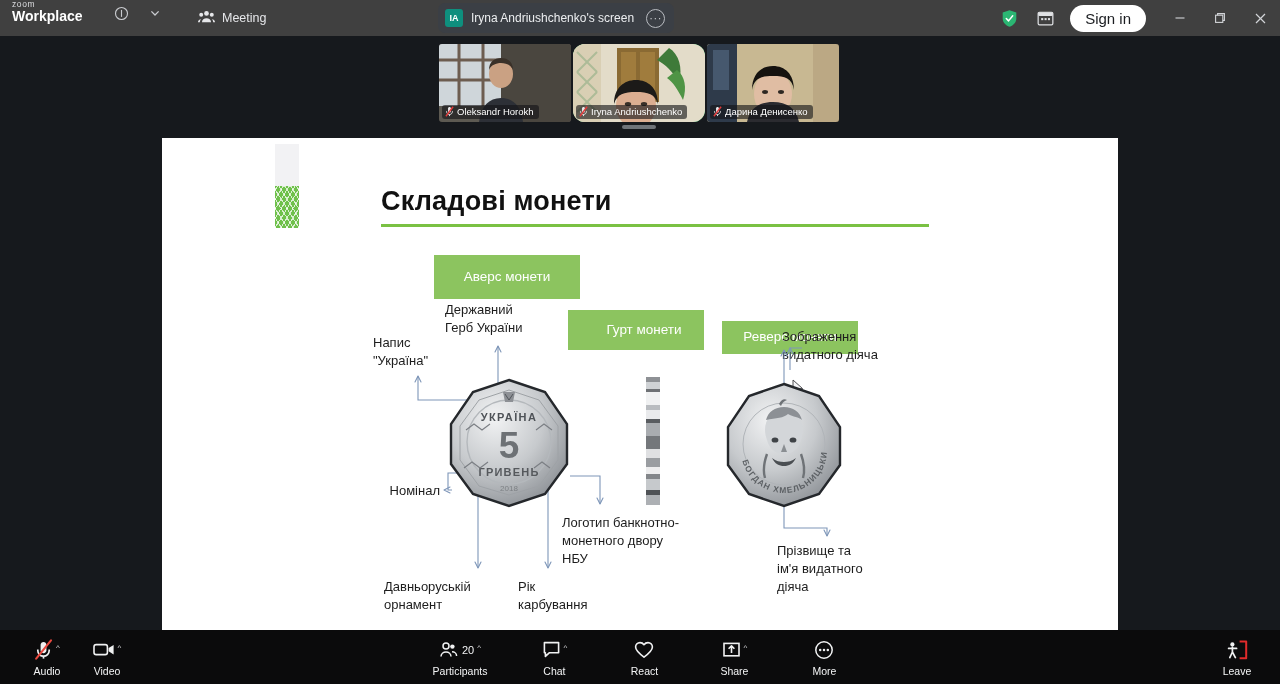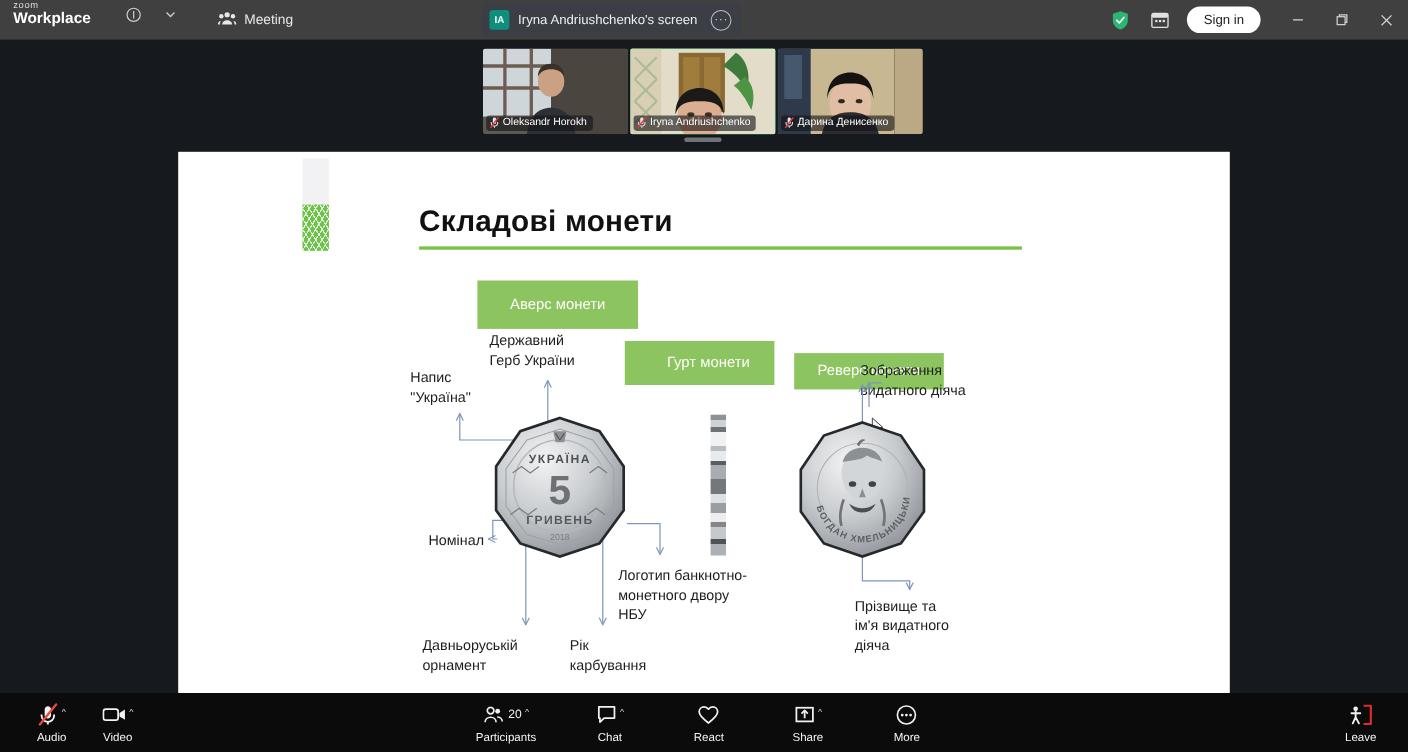--- a/index.html
+++ b/index.html
@@ -48,35 +48,35 @@
     margin-left: 4px; cursor: pointer;
   }
   .tb-right { position: absolute; right: 0; top: 0; height: 36px; display: flex; align-items: center; }
   .shield {
     width: 17px; height: 19px; margin-right: 14px; position: relative; cursor: pointer;
   }
   .shield svg { display:block; }
   .calendar-ico { margin-right: 12px; cursor: pointer; }
   .signin-btn {
     background: #fff; color: #1b1d21; border: none; border-radius: 14px;
-    font-size: 12px; padding: 5px 15px; cursor: pointer; margin-right: 14px;
+    font-size: 15px; padding: 5px 15px; cursor: pointer; margin-right: 14px;
     font-family: "Liberation Sans", sans-serif;
   }
   .win-btn {
     width: 40px; height: 36px; display: flex; align-items: center; justify-content: center;
     color: #d2d4d8; cursor: pointer;
   }
 
   
   .thumbs { position: absolute; left: 439px; top: 44px; display: flex; gap: 2px; }
   .thumb {
     position: relative; width: 132px; height: 78px; overflow: hidden;
     border-radius: 3px; background: #222;
   }
-  .thumb.active { outline: 2.5px solid #36d97b; outline-offset: -2px; border-radius: 2px; }
+  .thumb.active { outline: 2.5px solid #36d97b; outline-offset: -2px; border-radius: 12px; }
   .thumb .vid { position: absolute; inset: 0; }
   .nm {
     position: absolute; left: 3px; bottom: 3px; max-width: 126px;
     background: rgba(20,20,22,.62); border-radius: 3px;
     padding: 1px 5px 2px 3px; display: flex; align-items: center; gap: 3px;
     color: #fff; font-size: 9.5px; white-space: nowrap; overflow: hidden;
   }
   .micmute { width: 9px; height: 11px; flex: 0 0 auto; }
   .grabber {
     position: absolute; left: 622px; top: 125px; width: 34px; height: 4px;

